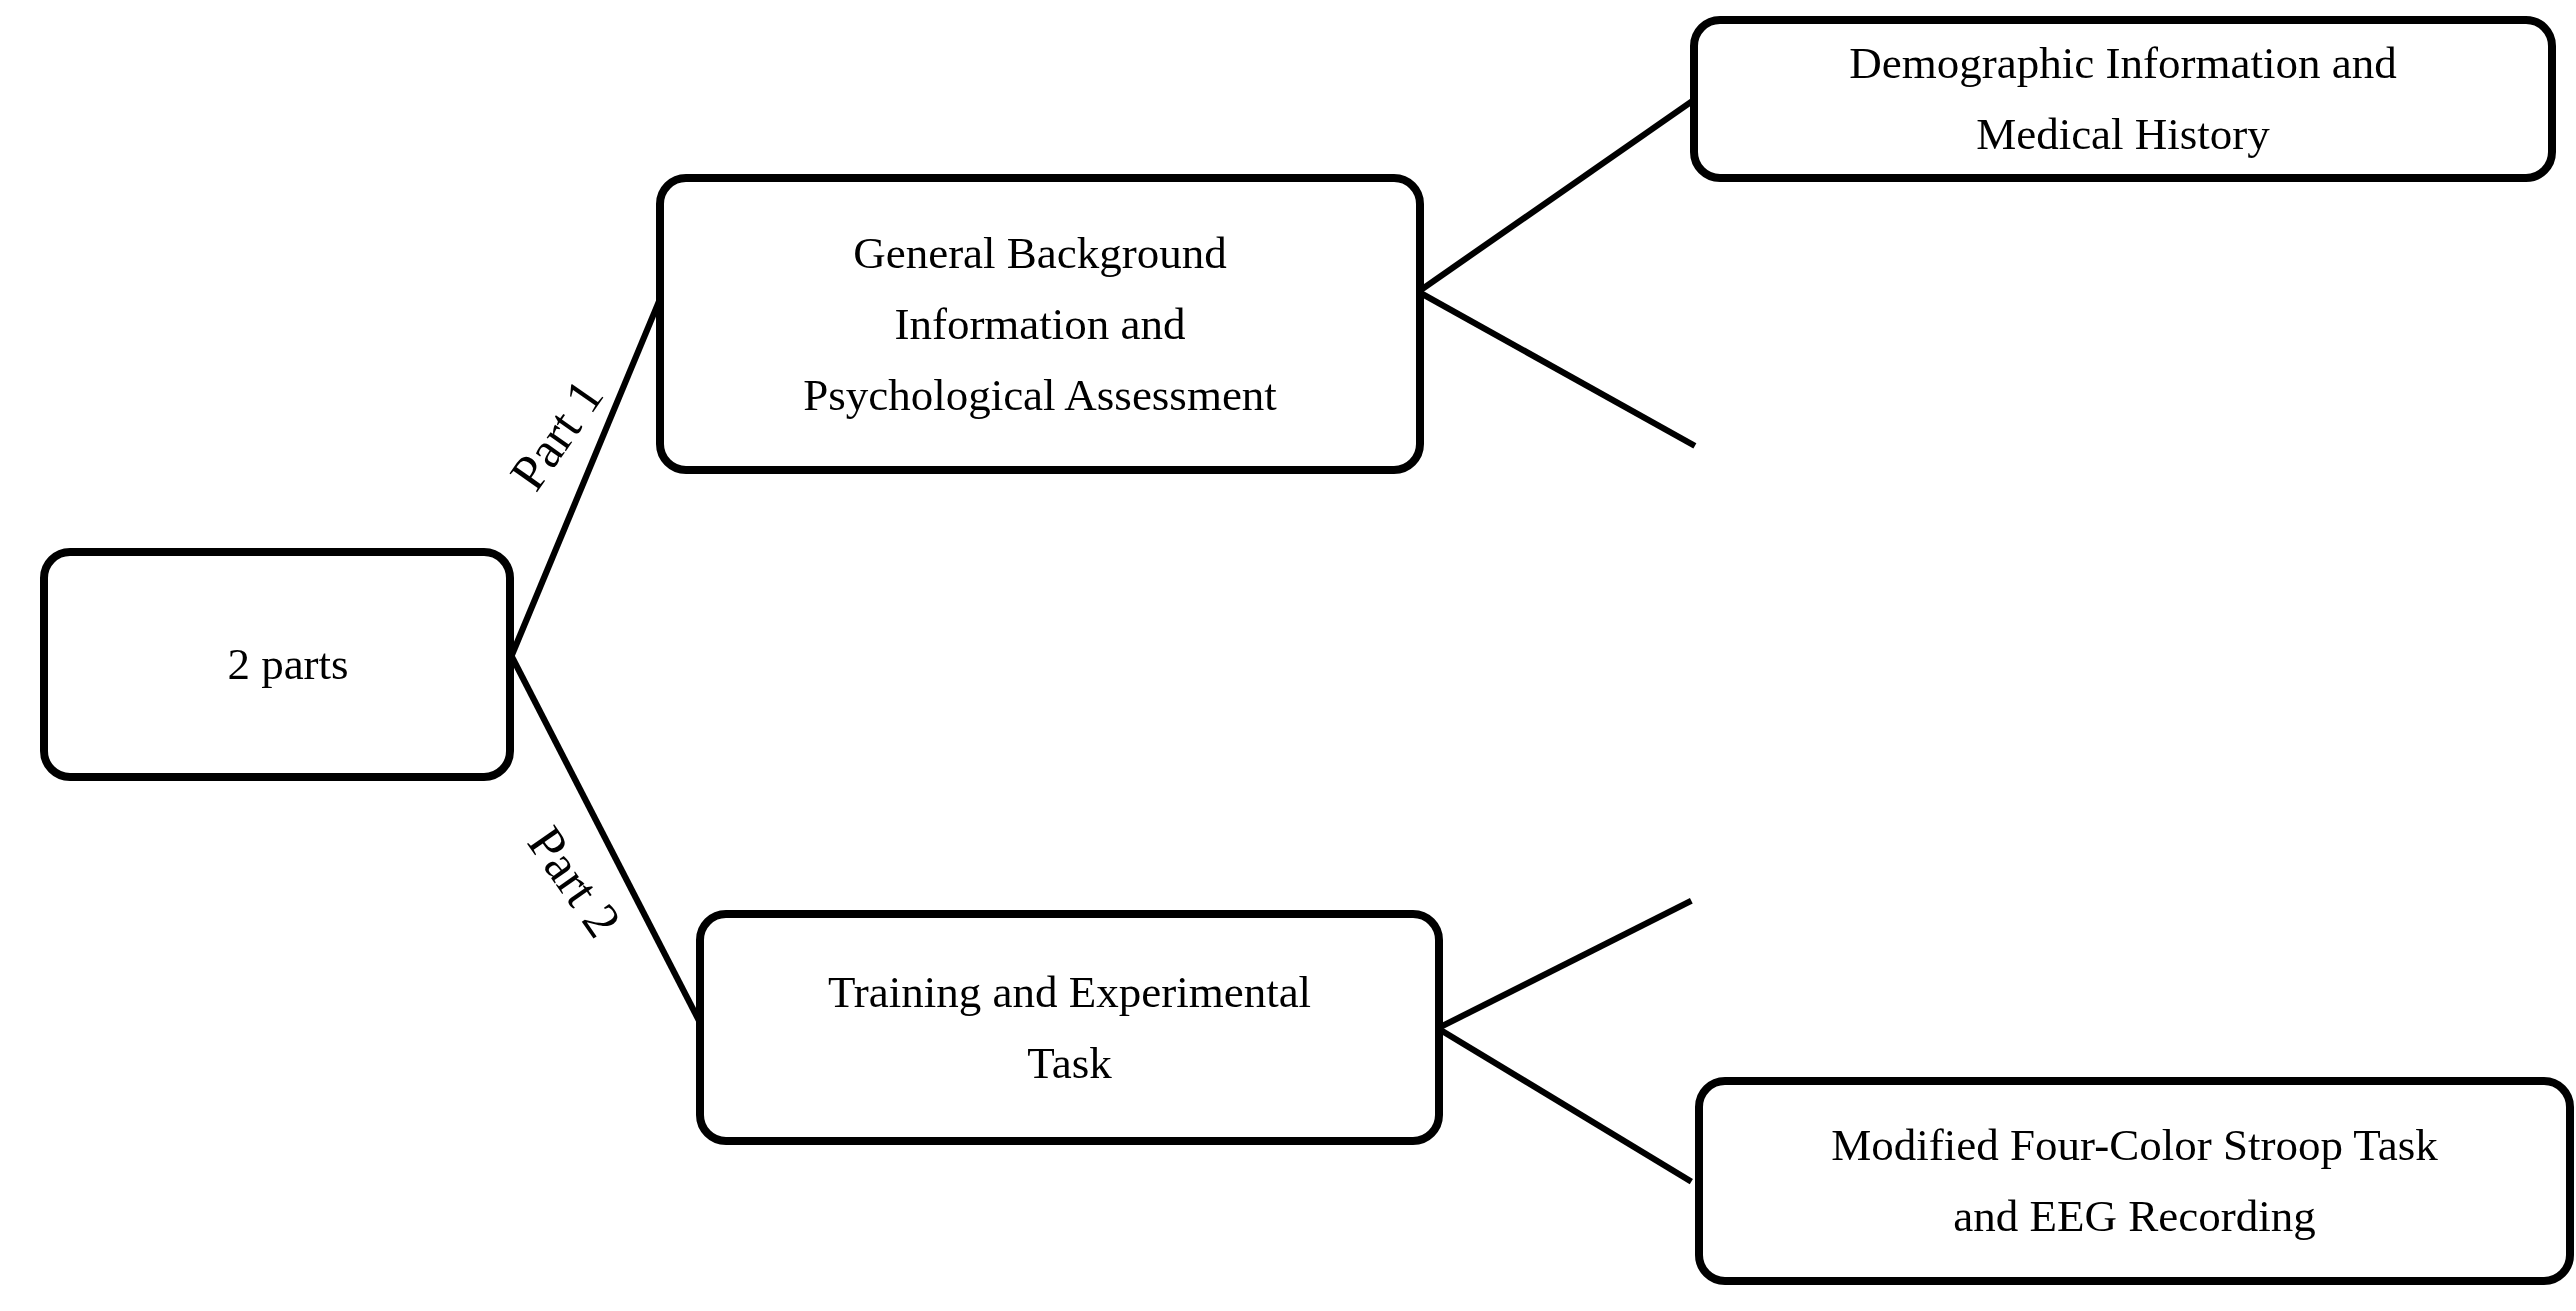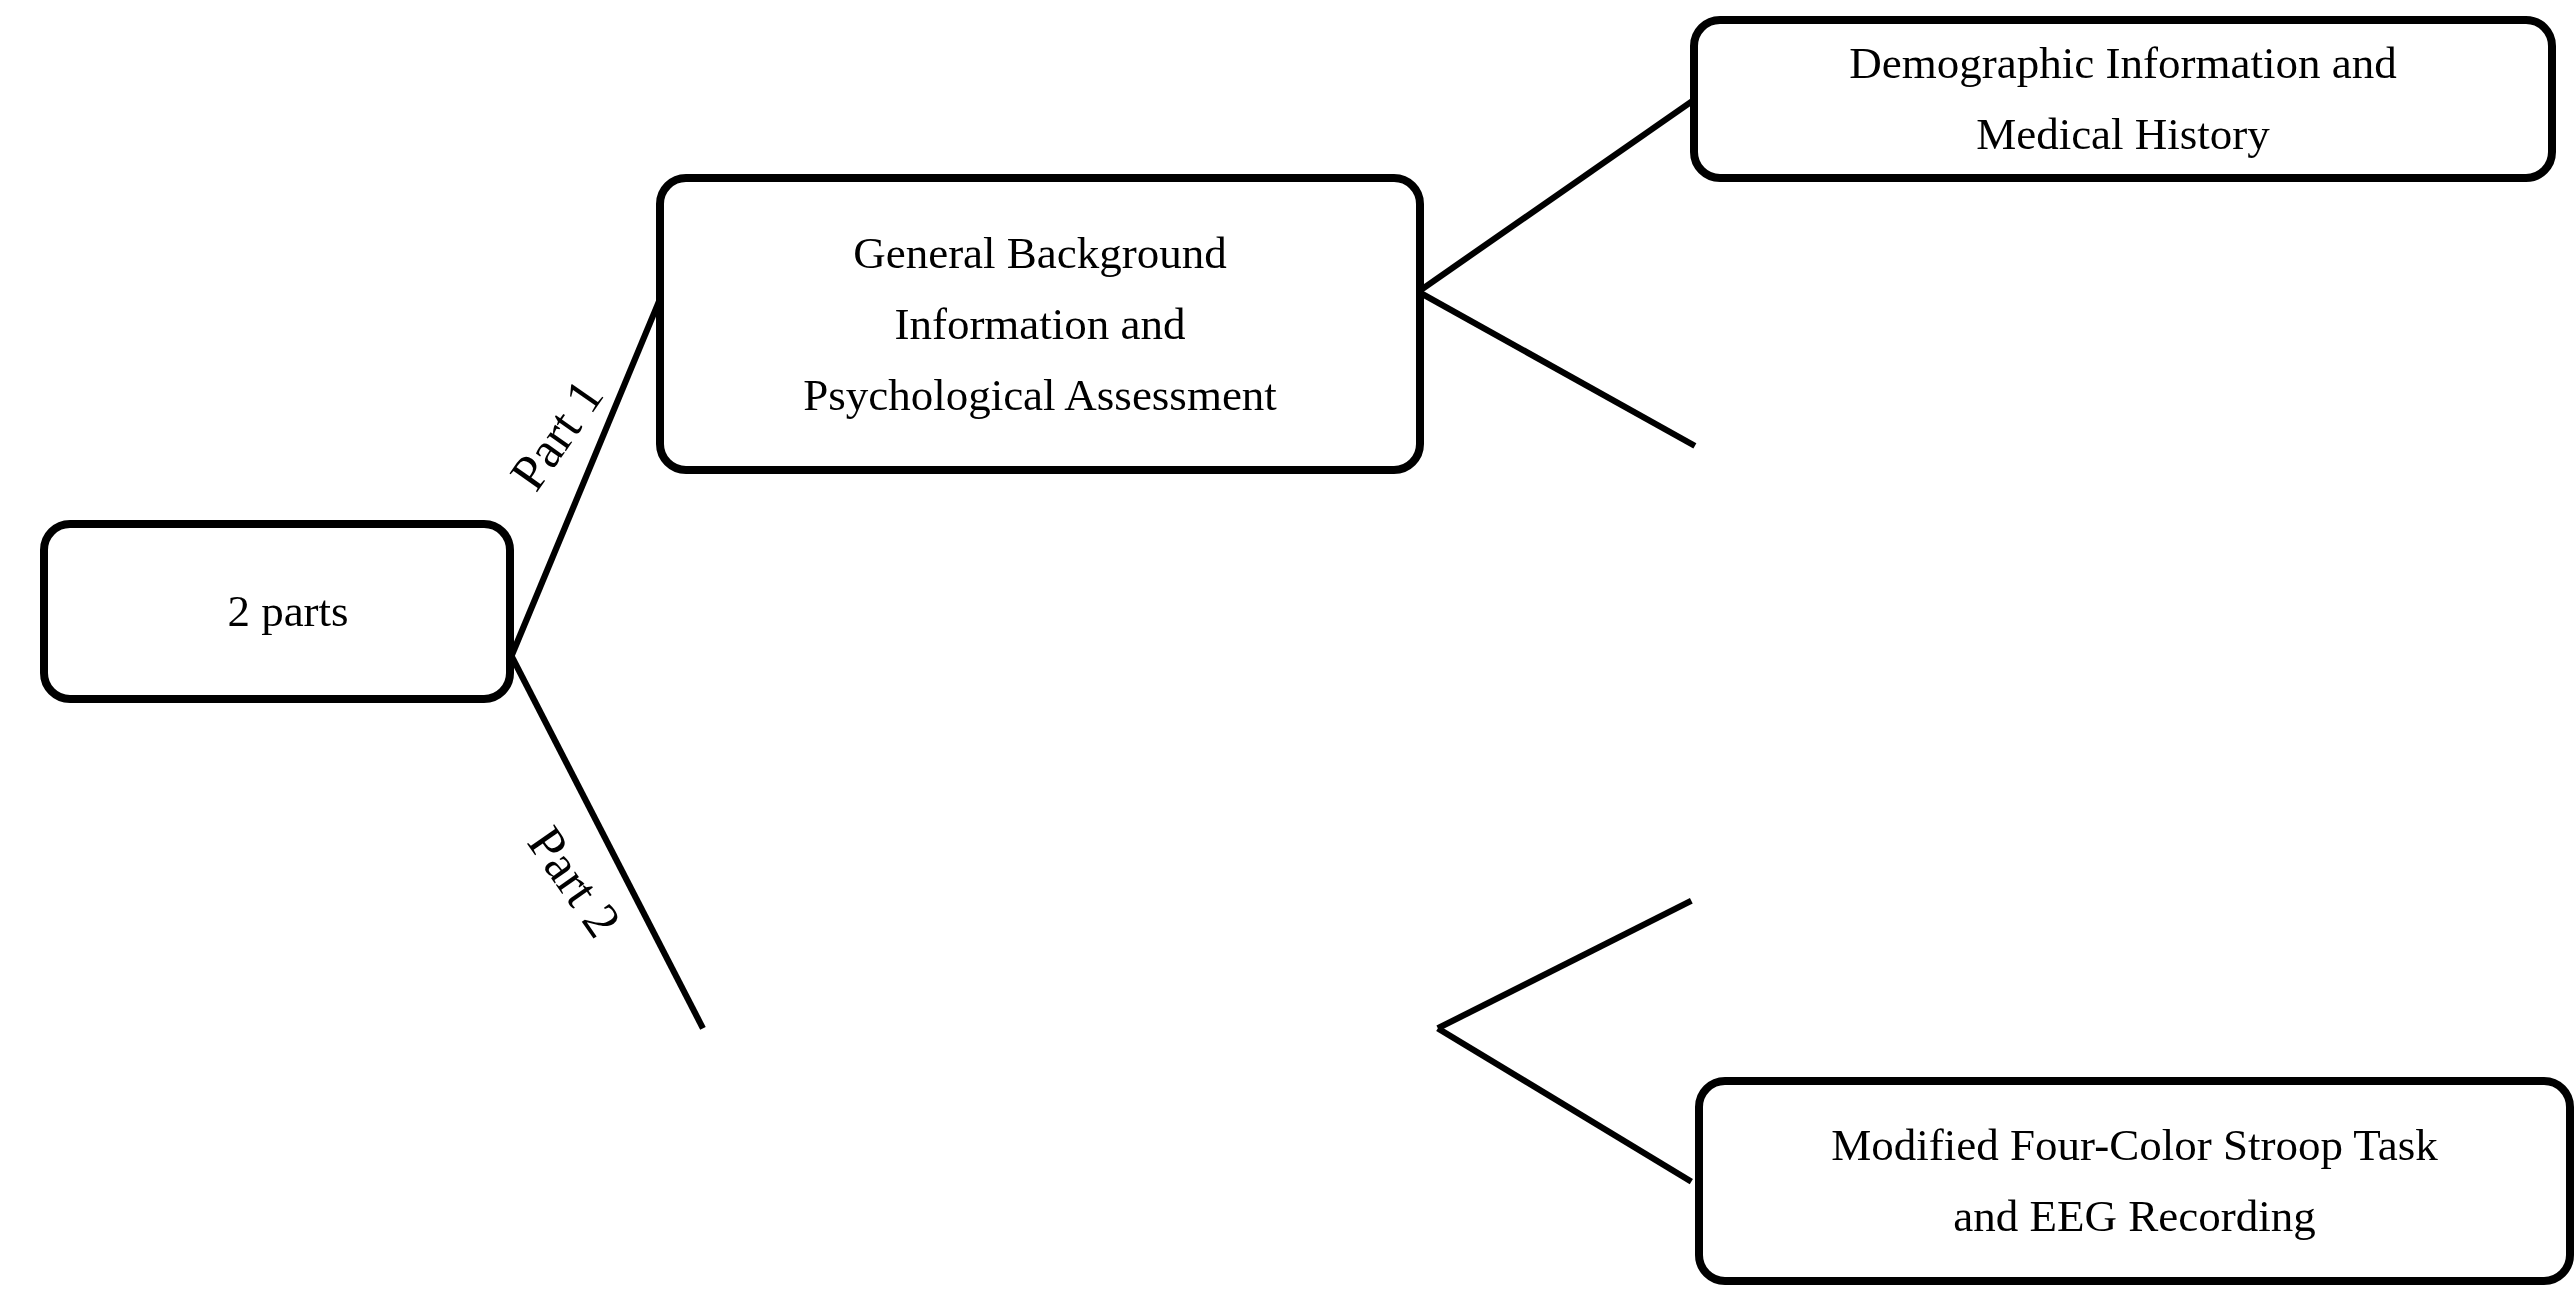--- a/index.html
+++ b/index.html
@@ -51,21 +51,21 @@
     line-height: 51px;
     white-space: nowrap;
   }
   .edge-label.part1 {
     transform: translate(-50%, -50%) rotate(-55deg);
   }
   .edge-label.part2 {
     transform: translate(-50%, -50%) rotate(55deg);
   }
   
-  #node-root        { left: 40px;   top: 520px;  width: 474px; height: 183px; padding-left: 22px; }
+  #node-root        { left: 40px;   top: 548px;  width: 474px; height: 233px; padding-left: 22px; }
   #node-gb          { left: 656px;  top: 174px;  width: 768px; height: 300px; }
   #node-training    { left: 696px;  top: 910px; width: 747px; height: 235px; }
   #node-demographic { left: 1690px; top: 16px;   width: 866px; height: 166px; }
   #node-cognitive   { left: 1690px; top: 256px;  width: 871px; height: 379px; }
   #node-tasktrain   { left: 1687px; top: 809px;  width: 876px; height: 183px; }
   #node-modified    { left: 1687px; top: 1077px; width: 879px; height: 208px; margin-left: 8px; }
   #edge-label-part1 { left: 557px;  top: 435px; }
   #edge-label-part2 { left: 574px;  top: 882px; }
 </style>
 </head>
@@ -85,20 +85,24 @@
   <div class="node" id="node-root">
     <span class="node-label">2 parts</span>
   </div>
 
   <div class="node" id="node-gb">
     <span class="node-label">General Background
 Information and
 Psychological Assessment</span>
   </div>
 
+  <div class="node" id="node-training">
+    <span class="node-label">Training and Experimental
+Task</span>
+  </div>
 
   <div class="node" id="node-demographic">
     <span class="node-label">Demographic Information and
 Medical History</span>
   </div>
 
 
 
   <div class="node" id="node-modified">
     <span class="node-label">Modified Four-Color Stroop Task

